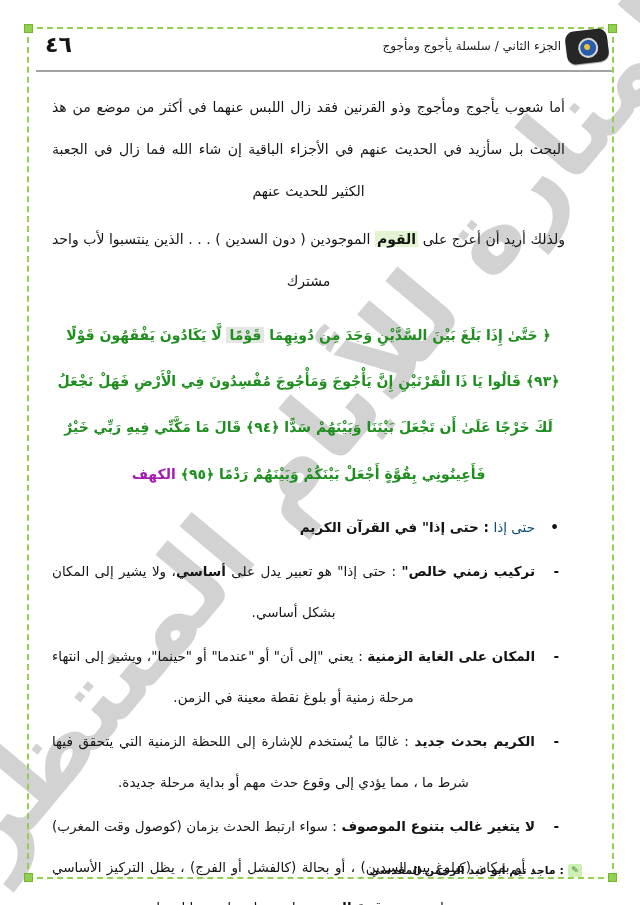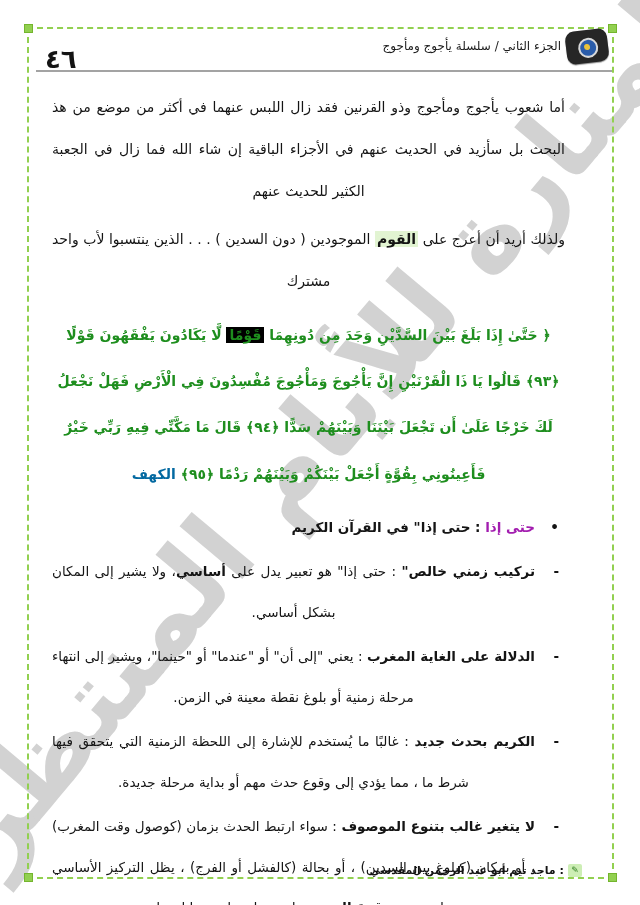--- a/index.html
+++ b/index.html
@@ -10,48 +10,48 @@
              transform:translate(-50%,-50%) rotate(-50deg);
              font-size:108px;font-weight:bold;white-space:nowrap;
              color:#c7c7c7;opacity:.8;direction:rtl;pointer-events:none;}
   
   .frame{position:absolute;left:27px;top:27px;width:583px;height:848px;
          border:2px dashed #92d050;z-index:0;}
   .handle{position:absolute;width:7px;height:7px;background:#92d050;border:1px solid #74b52e;}
   .h-tl{left:-5px;top:-5px}.h-tr{right:-5px;top:-5px}
   .h-bl{left:-5px;bottom:-5px}.h-br{right:-5px;bottom:-5px}
   
-  .page-number{position:absolute;top:44px;left:45px;z-index:2;
-               font-size:26px;font-weight:bold;letter-spacing:2px;}
+  .page-number{position:absolute;top:32px;left:45px;z-index:2;
+               font-size:22px;font-weight:bold;letter-spacing:2px;}
   .series{position:absolute;top:30px;right:32px;z-index:2;display:flex;
           align-items:center;gap:5px;direction:rtl;}
   .logo{width:42px;height:33px;background:#262626;border-radius:9px;position:relative;
         transform:rotate(-7deg);box-shadow:0 1px 1px rgba(0,0,0,.4);flex:0 0 auto;}
   .logo .emblem{position:absolute;left:50%;top:50%;width:16px;height:16px;margin:-9px 0 0 -9px;
         border-radius:50%;background:#2a5caa;border:2px solid #d9d9d9;}
   .logo .emblem-core{position:absolute;left:50%;top:50%;width:6px;height:6px;margin:-3px 0 0 -3px;
         border-radius:50%;background:#e8c23a;}
   .series-title{font-size:12px;color:#1c1c1c;padding-bottom:2px;white-space:nowrap;}
   .rule{position:absolute;top:70px;left:36px;right:28px;height:2px;background:#a3a3a3;z-index:2;}
   
   .main{position:absolute;top:86px;left:52px;right:75px;z-index:1;}
   .para{margin:0;font-size:14px;line-height:3.0;text-align:justify;text-align-last:center;}
   .para.p2{margin-top:6px;}
   .hl-soft{background:#e2f4d2;font-weight:bold;padding:0 2px;}
   .quran{margin-top:10px;font-size:14px;font-weight:bold;line-height:3.3;
          color:#1e8e1e;text-align:center;}
-  .quran .hl{background:#000000;padding:0 3px;border-radius:0;}
-  .quran .surah{color:#0369a1;}
+  .quran .hl{background:#e5e5e5;padding:0 3px;border-radius:0;}
+  .quran .surah{color:#a21caf;}
   .list{margin-top:10px;}
   .item{position:relative;padding-right:30px;margin-top:4px;
         font-size:13.5px;line-height:3.0;text-align:justify;text-align-last:center;}
   .item.first{text-align:right;text-align-last:right;}
   .marker{position:absolute;right:6px;top:0;font-weight:bold;}
   .label{font-weight:bold;}
-  .green{color:#a21caf;font-weight:bold;}
+  .green{color:#0c4a6e;font-weight:normal;}
   b{font-weight:bold;}
   
   .footer{position:absolute;bottom:28px;right:58px;z-index:2;display:flex;
           align-items:center;gap:4px;font-size:11px;font-weight:bold;direction:rtl;}
   .pen-chip{display:inline-flex;align-items:center;justify-content:center;width:14px;height:13px;
             background:#cdeeb5;border-radius:2px;color:#2e7d1f;font-size:9px;line-height:1;}
 </style>
 </head>
 <body>
 
@@ -90,21 +90,21 @@
 
       <div class="item first">
         <span class="marker">•</span><span class="green">حتى إذا</span><b> : حتى إذا" في القرآن الكريم</b>
       </div>
 
       <div class="item">
         <span class="marker">-</span><span class="label">تركيب زمني خالص"</span><span> : حتى إذا" هو تعبير يدل على </span><b>أساسي</b><span>، ولا يشير إلى المكان بشكل أساسي.</span>
       </div>
 
       <div class="item">
-        <span class="marker">-</span><span class="label">الدلالة على الغاية المغرب</span><span> : يعني "إلى أن" أو "عندما" أو "حينما"، ويشير إلى انتهاء مرحلة زمنية أو بلوغ نقطة معينة في الزمن.</span><b></b><span></span>
+        <span class="marker">-</span><span class="label">المكان على الغاية الزمنية</span><span> : يعني "إلى أن" أو "عندما" أو "حينما"، ويشير إلى انتهاء مرحلة زمنية أو بلوغ نقطة معينة في الزمن.</span><b></b><span></span>
       </div>
 
       <div class="item">
         <span class="marker">-</span><span class="label">الكريم بحدث جديد</span><span> : غالبًا ما يُستخدم للإشارة إلى اللحظة الزمنية التي يتحقق فيها شرط ما ، مما يؤدي إلى وقوع حدث مهم أو بداية مرحلة جديدة.</span><b></b><span></span>
       </div>
 
       <div class="item">
         <span class="marker">-</span><span class="label">لا يتغير غالب بتنوع الموصوف</span><span> : سواء ارتبط الحدث بزمان (كوصول وقت المغرب) ، أو بمكان (كبلوغ بين السدين) ، أو بحالة (كالفشل أو الفرج) ، يظل التركيز الأساسي على </span><b>زمن وقوع الحدث</b><span>، وليس على طبيعة ما ارتبط به.</span>
       </div>
 

